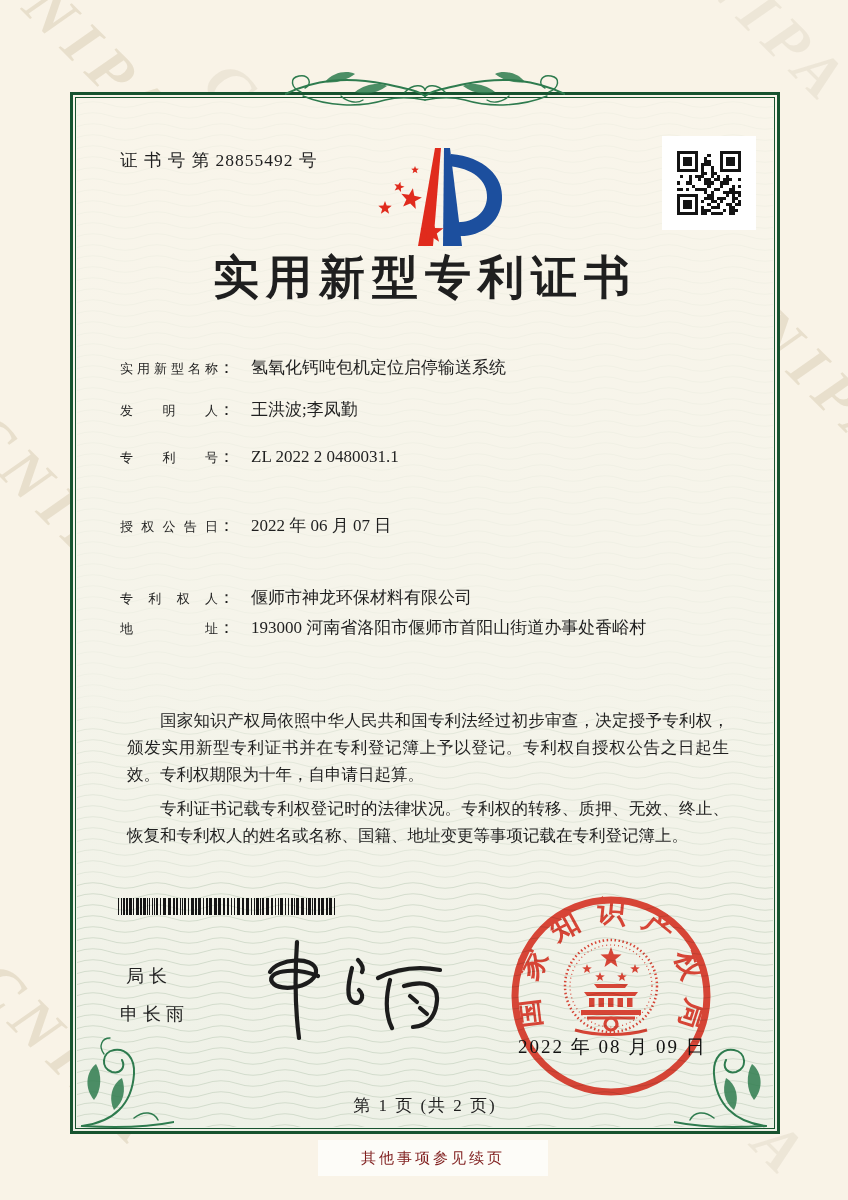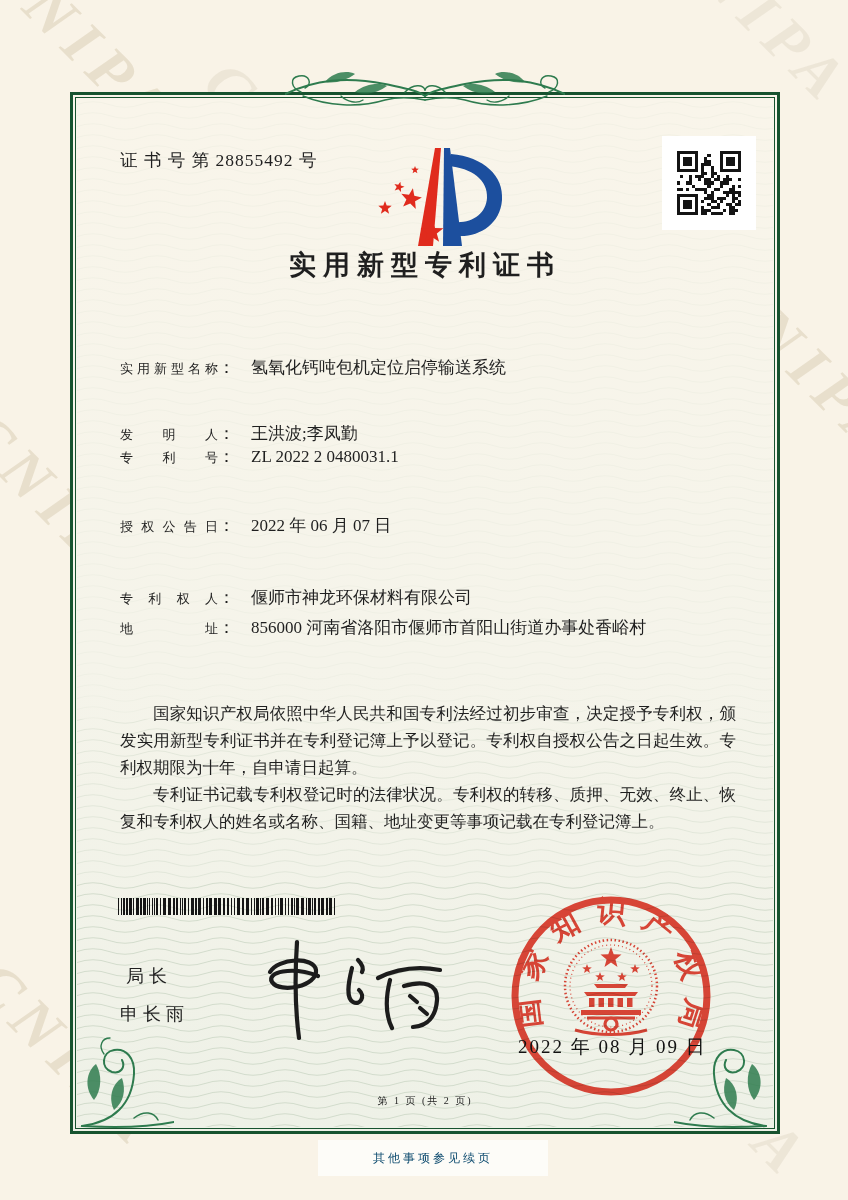--- a/index.html
+++ b/index.html
@@ -13,34 +13,34 @@
       color:rgba(210,196,166,.42);transform:rotate(45deg);white-space:nowrap;z-index:1;pointer-events:none}
   .wm-light{color:rgba(208,198,176,.28)}
   .frame{position:absolute;left:70px;top:92px;width:710px;height:1042px;box-sizing:border-box;
          border:3px solid var(--border-green);z-index:2;
          background:linear-gradient(180deg,#f9f5ea 0%,#f5f4ea 55%,#eef1e7 100%)}
   .frame-inner{position:absolute;inset:2px;border:1.5px solid var(--border-green)}
   .pattern{position:absolute;inset:4px;overflow:hidden}
   .orn{position:absolute;z-index:3}
   .abs{position:absolute;z-index:4}
   .cert-no{font-size:17.5px;letter-spacing:1px}
-  .title{font-size:27px;font-weight:bold;letter-spacing:7px;text-align:center;width:710px;left:70px}
+  .title{font-size:46px;font-weight:bold;letter-spacing:7px;text-align:center;width:710px;left:70px}
   .row{position:absolute;left:120px;font-size:17px;white-space:nowrap;z-index:4}
   .lbl{display:inline-block;width:98px;font-size:13px;text-align:justify;text-align-last:justify}
   .col{margin-right:16px}
   .g2{position:absolute;left:267px;top:0}
   .bodytext{position:absolute;left:120px;width:616px;font-size:16.5px;line-height:27px;text-align:justify;z-index:4}
-  .bodytext p{margin:0;text-indent:2em}
+  .bodytext p{margin:7px;text-indent:2em}
   .sig-label{font-size:18px;letter-spacing:5px}
   .seal{mix-blend-mode:multiply;opacity:.93;z-index:5}
   .seal-date{font-size:19px;letter-spacing:2px;color:#121212;z-index:6;white-space:nowrap}
-  .pageinfo{left:70px;width:710px;text-align:center;font-size:10px;letter-spacing:2px}
+  .pageinfo{left:70px;width:710px;text-align:center;font-size:17px;letter-spacing:2px}
   .notebox{left:318px;top:1140px;width:230px;height:36px;background:#fdfcf8;z-index:4;
            display:flex;align-items:center;justify-content:center}
-  .note{font-size:12px;letter-spacing:3px;color:#0c4a6e}
+  .note{font-size:15px;letter-spacing:3px;color:#7f1d1d}
   svg{display:block}
 </style>
 </head>
 <body>
 
 <div class="page">
 
   <div class="wm" style="left:-36px;top:6px">CNIPA</div>
   <div class="wm wm-light" style="left:180px;top:120px">CNIPA</div>
   <div class="wm wm-light" style="left:640px;top:-24px">CNIPA</div>
@@ -239,34 +239,34 @@
         <rect x="17" y="20" width="1" height="1" fill="#141414"></rect>
         <rect x="18" y="20" width="1" height="1" fill="#141414"></rect>
       </svg>
   </div>
 
   <div class="abs title" style="top:247px">实用新型专利证书</div>
 
   <div class="row" style="top:356px">
     <span class="lbl">实用新型名称</span><span class="col">：</span><span class="val">氢氧化钙吨包机定位启停输送系统</span>
   </div>
-  <div class="row" style="top:422px">
+  <div class="row" style="top:398px">
     <span class="lbl">发明人</span><span class="col">：</span><span class="val">王洪波;李凤勤</span>
   </div>
   <div class="row" style="top:445px">
     <span class="lbl">专利号</span><span class="col">：</span><span class="val">ZL 2022 2 0480031.1</span>
   </div>
   <div class="row" style="top:514px">
     <span class="lbl">授权公告日</span><span class="col">：</span><span class="val">2022 年 06 月 07 日</span>
   </div>
   <div class="row" style="top:586px">
     <span class="lbl">专利权人</span><span class="col">：</span><span class="val">偃师市神龙环保材料有限公司</span>
   </div>
   <div class="row" style="top:616px">
-    <span class="lbl">地址</span><span class="col">：</span><span class="val">856000 河南省洛阳市偃师市首阳山街道办事处香峪村</span>
+    <span class="lbl">地址</span><span class="col">：</span><span class="val">193000 河南省洛阳市偃师市首阳山街道办事处香峪村</span>
   </div>
 
   <div class="bodytext" style="top:700px">
     <p>国家知识产权局依照中华人民共和国专利法经过初步审查，决定授予专利权，颁发实用新型专利证书并在专利登记簿上予以登记。专利权自授权公告之日起生效。专利权期限为十年，自申请日起算。</p>
     <p>专利证书记载专利权登记时的法律状况。专利权的转移、质押、无效、终止、恢复和专利权人的姓名或名称、国籍、地址变更等事项记载在专利登记簿上。</p>
   </div>
 
   <div class="abs" style="left:118px;top:898px">
     <svg id="barcode-svg" width="222" height="17" viewBox="0 0 222 17" shape-rendering="crispEdges">
         <rect x="0" y="0" width="1" height="17" fill="#151515"></rect>

